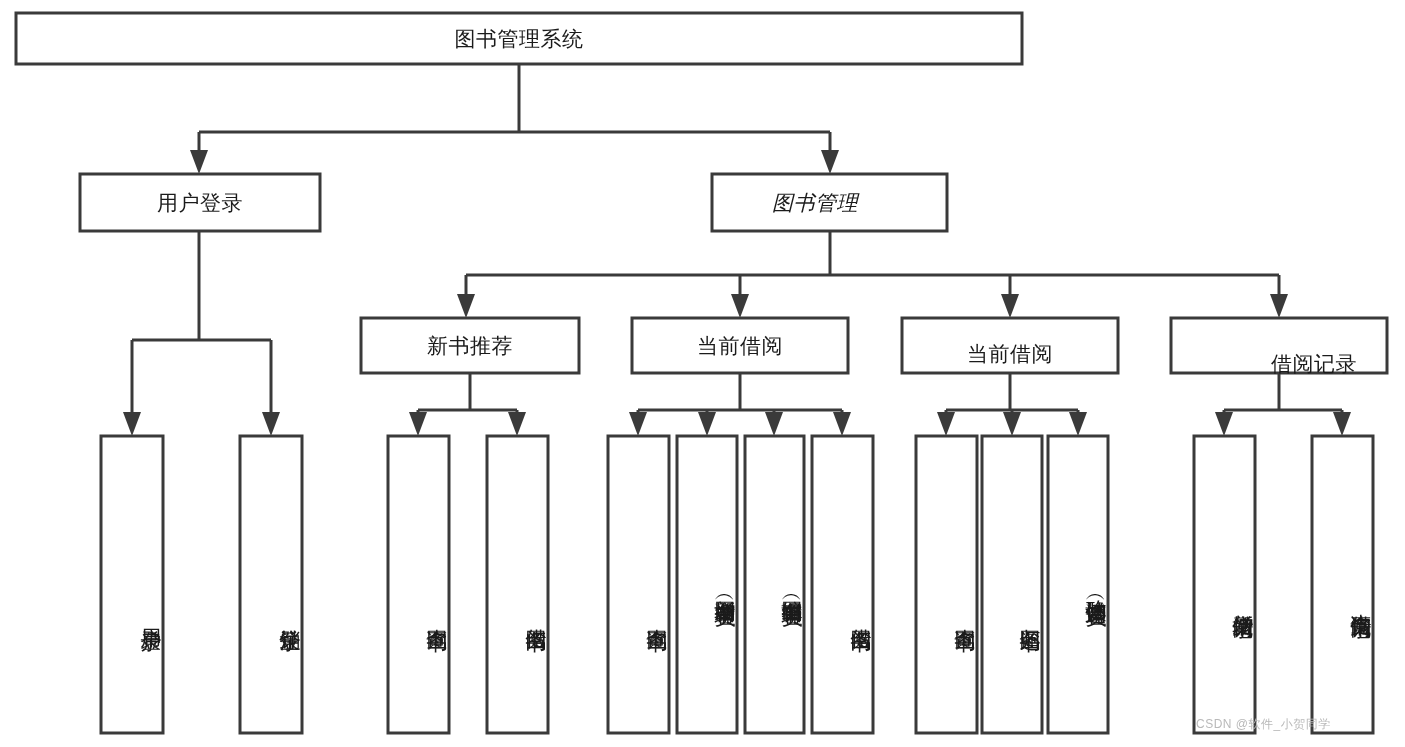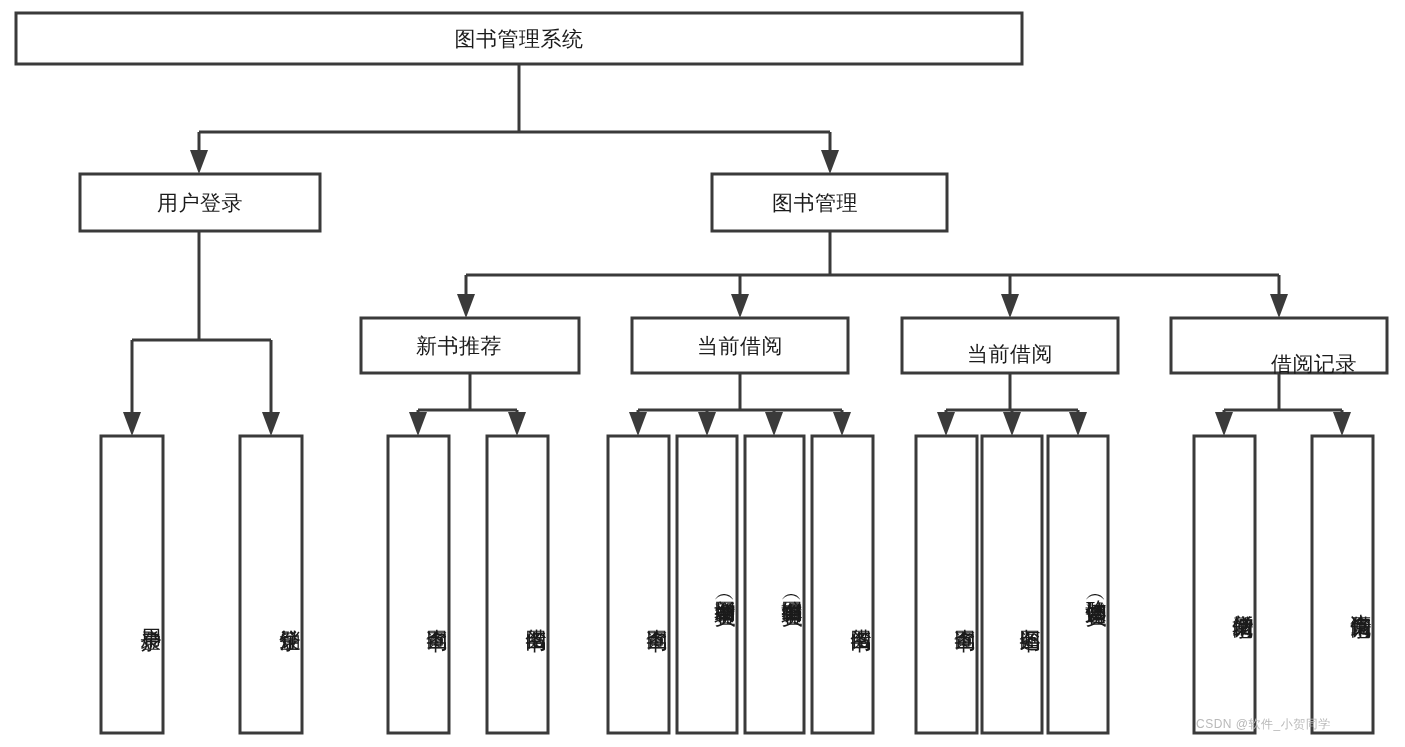--- a/index.html
+++ b/index.html
@@ -182,23 +182,23 @@
     <rect class="node-box" x="916" y="436" width="61" height="297"></rect>
     <rect class="node-box" x="982" y="436" width="60" height="297"></rect>
     <rect class="node-box" x="1048" y="436" width="60" height="297"></rect>
     <rect class="node-box" x="1194" y="436" width="61" height="297"></rect>
     <rect class="node-box" x="1312" y="436" width="61" height="297"></rect>
   </svg>
 
   <div class="node-label-h" style="left:16px; top:13px; width:1006px; height:51px;">图书管理系统</div>
 
   <div class="node-label-h" style="left:80px; top:174px; width:240px; height:57px;">用户登录</div>
-  <div class="node-label-h" style="left:712px; top:174px; width:206px; height:57px;">图书管理</div>
-
-  <div class="node-label-h" style="left:350px; top:318px; width:218px; height:55px;">新书推荐</div>
+  <div class="node-label-h" style="left:712px; top:174px; width:206px; height:57px;font-style:italic;">图书管理</div>
+
+  <div class="node-label-h" style="left:361px; top:318px; width:218px; height:55px;">新书推荐</div>
   <div class="node-label-h" style="left:632px; top:318px; width:216px; height:55px;">当前借阅</div>
   <div class="node-label-h" style="left:902px; top:318px; width:216px; height:72px;">当前借阅</div>
   <div class="node-label-h" style="left:1171px; top:336px; width:228px; height:55px;margin-left:29px;">借阅记录</div>
 
   <div class="node-label-v" style="left:101px; top:506px; width:62px; height:215px;">用户登录</div>
   <div class="node-label-v" style="left:240px; top:506px; width:62px; height:215px;">注销登录</div>
   <div class="node-label-v" style="left:388px; top:506px; width:61px; height:215px;">查询图书</div>
   <div class="node-label-v" style="left:487px; top:506px; width:61px; height:215px;">借阅图书</div>
   <div class="node-label-v" style="left:608px; top:506px; width:61px; height:215px;">查询图书</div>
   <div class="node-label-v" style="left:677px; top:443px; width:60px; height:288px;">新增图书（管理员）</div>

